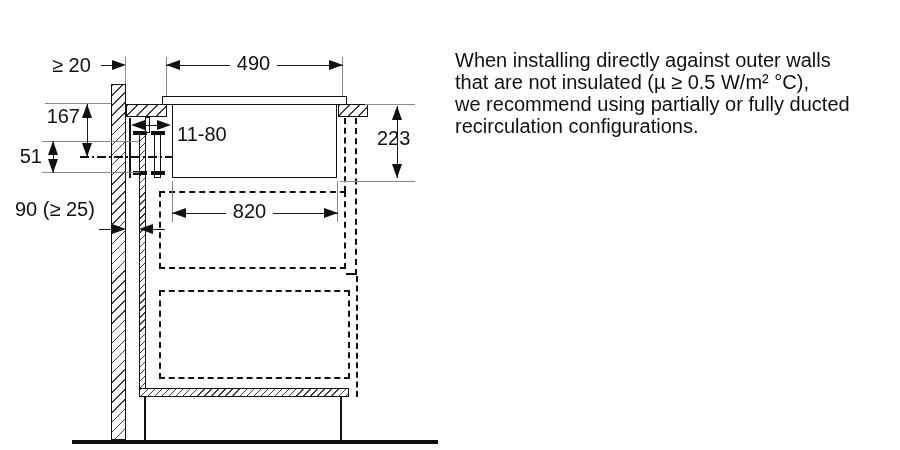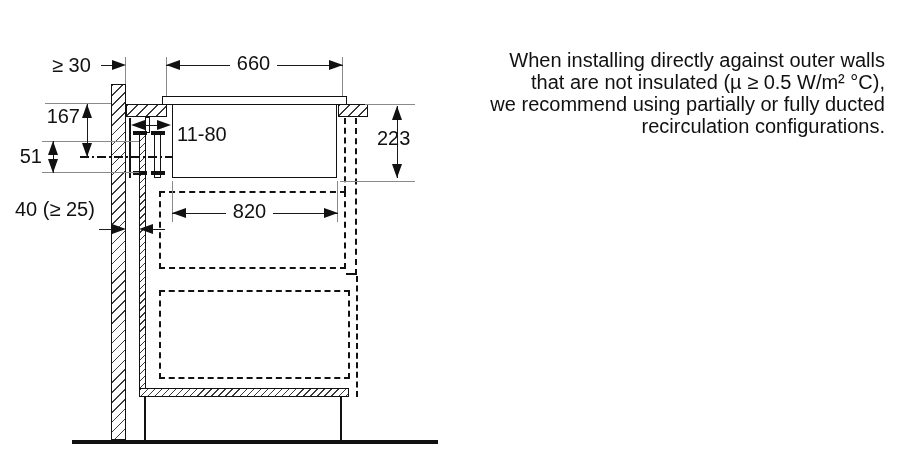--- a/index.html
+++ b/index.html
@@ -27,21 +27,21 @@
   .lbl{font-size:20px;line-height:20px;white-space:nowrap;}
   .lblbg{background:#fff;text-align:center;padding:0 2px;}
   .note{font-size:20px;line-height:22px;white-space:pre-line;}
 </style>
 </head>
 <body>
 
 <div class="canvas">
 
 
-  <div class="note" style="left:455px;top:49px;width:430px;text-align:right;">When installing directly against outer walls
+  <div class="note" style="left:455px;top:49px;width:430px;">When installing directly against outer walls
 that are not insulated (µ ≥ 0.5 W/m² °C),
 we recommend using partially or fully ducted
 recirculation configurations.</div>
 
   <div class="hatch" style="left:111px;top:84px;width:15px;height:356px;"></div>
   <div class="hatch" style="left:126px;top:104px;width:41px;height:13px;"></div>
   <div class="hatch" style="left:338px;top:104px;width:30px;height:13px;"></div>
   <div class="white-box" style="left:162px;top:96px;width:185px;height:9px;"></div>
   <div class="white-box" style="left:172px;top:104px;width:165px;height:74px;"></div>
 
@@ -73,26 +73,26 @@
   <div class="ext" style="left:45px;top:103px;width:66px;height:1px;"></div>
   <div class="ext" style="left:42px;top:141px;width:97px;height:1px;"></div>
   <div class="ext" style="left:42px;top:172px;width:97px;height:1px;"></div>
   <div class="ext" style="left:365px;top:104px;width:50px;height:1px;"></div>
   <div class="ext" style="left:340px;top:181px;width:75px;height:1px;"></div>
   <div class="ext" style="left:172px;top:181px;width:1px;height:41px;"></div>
   <div class="ext" style="left:337px;top:181px;width:1px;height:41px;"></div>
 
   <div class="dim" style="left:101px;top:65px;width:12px;height:1px;"></div>
   <div class="ar" style="left:112px;top:60px;"></div>
-  <div class="lbl" style="left:52px;top:55px;">≥ 30</div>
+  <div class="lbl" style="left:52px;top:55px;">≥ 20</div>
 
   <div class="dim" style="left:166px;top:65px;width:177px;height:1px;"></div>
   <div class="al" style="left:166px;top:60px;"></div>
   <div class="ar" style="left:329px;top:60px;"></div>
-  <div class="lbl lblbg" style="left:230px;top:53px;width:47px;">660</div>
+  <div class="lbl lblbg" style="left:230px;top:53px;width:47px;">490</div>
 
   <div class="dim" style="left:87px;top:104px;width:1px;height:53px;"></div>
   <div class="au" style="left:82px;top:104px;"></div>
   <div class="ad" style="left:82px;top:143px;"></div>
   <div class="lbl" style="left:36px;top:106px;width:44px;text-align:right;">167</div>
 
   <div class="dim" style="left:137px;top:125px;width:30px;height:1px;"></div>
   <div class="al" style="left:131px;top:120px;"></div>
   <div class="ar" style="left:157px;top:120px;"></div>
   <div class="lbl" style="left:177px;top:124px;">11-80</div>
@@ -104,20 +104,20 @@
 
   <div class="dim" style="left:397px;top:106px;width:1px;height:72px;"></div>
   <div class="au" style="left:392px;top:106px;"></div>
   <div class="ad" style="left:392px;top:164px;"></div>
   <div class="lbl" style="left:377px;top:128px;">223</div>
 
   <div class="dim" style="left:99px;top:229px;width:14px;height:1px;"></div>
   <div class="ar" style="left:112px;top:224px;"></div>
   <div class="dim" style="left:153px;top:229px;width:12px;height:1px;"></div>
   <div class="al" style="left:139px;top:224px;"></div>
-  <div class="lbl" style="left:15px;top:199px;">40 (≥ 25)</div>
+  <div class="lbl" style="left:15px;top:199px;">90 (≥ 25)</div>
 
   <div class="dim" style="left:172px;top:213px;width:166px;height:1px;"></div>
   <div class="al" style="left:172px;top:208px;"></div>
   <div class="ar" style="left:324px;top:208px;"></div>
   <div class="lbl lblbg" style="left:226px;top:201px;width:47px;">820</div>
 
 </div>
 
 </body></html>

